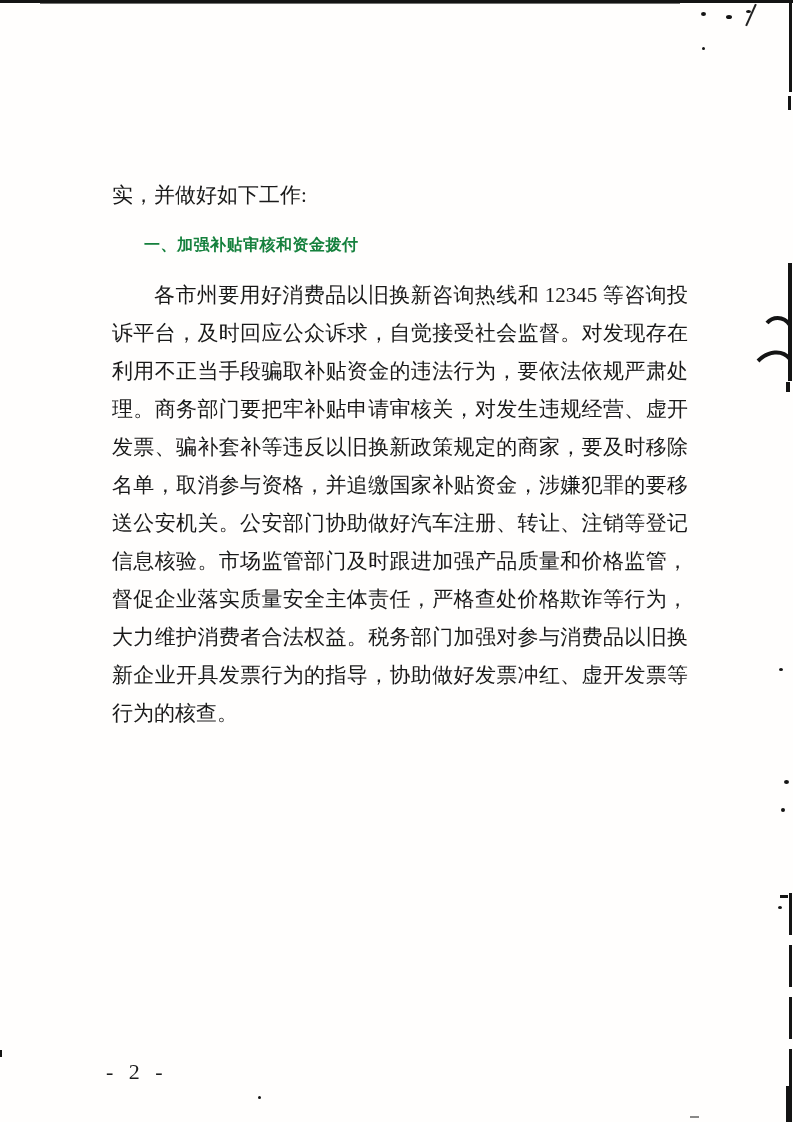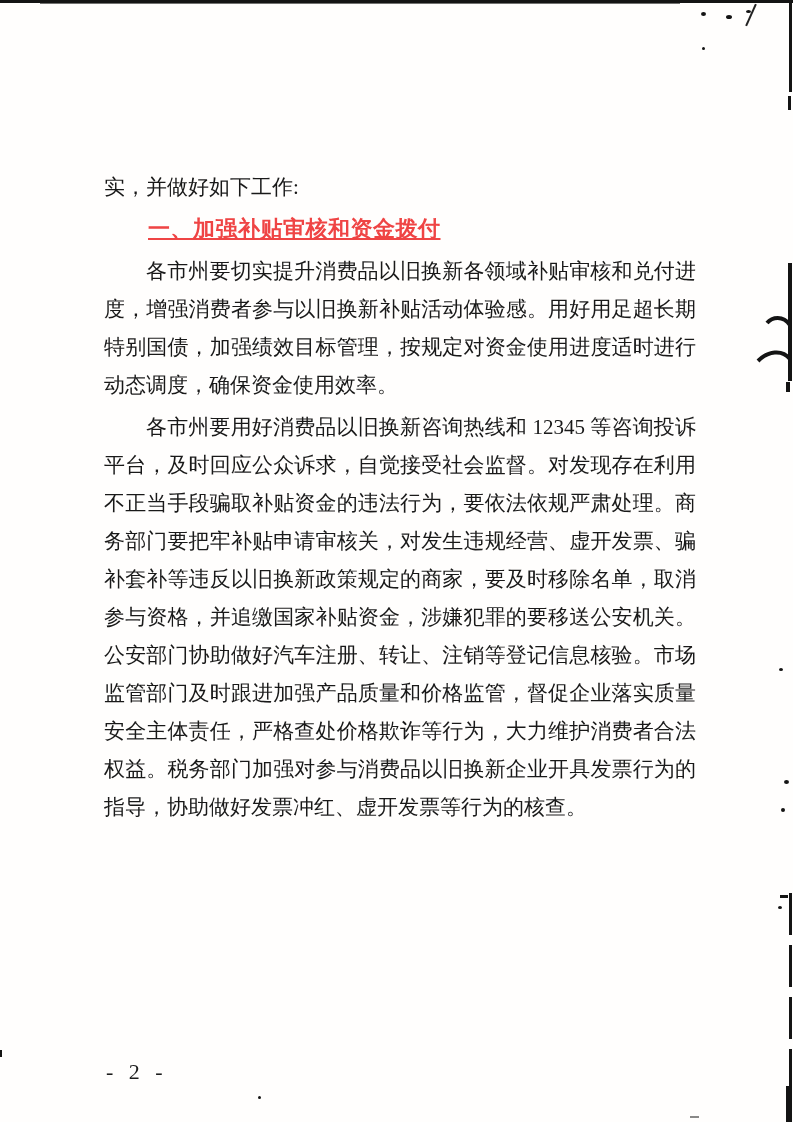--- a/index.html
+++ b/index.html
@@ -10,36 +10,35 @@
     overflow:hidden;
     color:#191919;
     font-family:"Liberation Serif","DejaVu Serif",serif;
   }
   .content{
     position:absolute;
     left:100px;top:164px;width:600px;
     text-align:justify;
   }
   .content p,.content h2{
-    margin:4px;
+    margin:12px;
     font-size:21px;
     line-height:38px;
     font-weight:400;
     word-break:break-all;
   }
   .cont-line{text-indent:0;}
   .para{text-indent:2em;}
   h2.heading{
     text-indent:2em;
     font-weight:700;
-    font-size:22px;
+    font-size:16px;
     letter-spacing:0.5px;
-    color:#ef4444;
+    color:#15803d;
     font-family:"Liberation Sans","DejaVu Sans",sans-serif;
-    text-decoration:underline;
   }
   .page-number{
     position:absolute;
     left:106px;top:1059px;
     font-size:22px;
     letter-spacing:5px;
     color:#1c1c1c;
   }
   
   .a{position:absolute;background:#141414;}
@@ -94,21 +93,20 @@
   <div class="a" id="rl-bot"></div>
   <div class="a" id="rl-bot2"></div>
   <div class="a" id="speck-9"></div>
   <div class="a" id="speck-10"></div>
   <div class="a" id="tick-left"></div>
 
   <div class="content">
     <p class="cont-line">实，并做好如下工作:</p>
 
     <h2 class="heading">一、加强补贴审核和资金拨付</h2>
-    <p class="para">各市州要切实提升消费品以旧换新各领域补贴审核和兑付进度，增强消费者参与以旧换新补贴活动体验感。用好用足超长期特别国债，加强绩效目标管理，按规定对资金使用进度适时进行动态调度，确保资金使用效率。</p>
 
     <p class="para">各市州要用好消费品以旧换新咨询热线和 12345 等咨询投诉平台，及时回应公众诉求，自觉接受社会监督。对发现存在利用不正当手段骗取补贴资金的违法行为，要依法依规严肃处理。商务部门要把牢补贴申请审核关，对发生违规经营、虚开发票、骗补套补等违反以旧换新政策规定的商家，要及时移除名单，取消参与资格，并追缴国家补贴资金，涉嫌犯罪的要移送公安机关。公安部门协助做好汽车注册、转让、注销等登记信息核验。市场监管部门及时跟进加强产品质量和价格监管，督促企业落实质量安全主体责任，严格查处价格欺诈等行为，大力维护消费者合法权益。税务部门加强对参与消费品以旧换新企业开具发票行为的指导，协助做好发票冲红、虚开发票等行为的核查。</p>
 
   </div>
 
   <div class="page-number">- 2 -</div>
 
 </div>
 
 </body></html>

